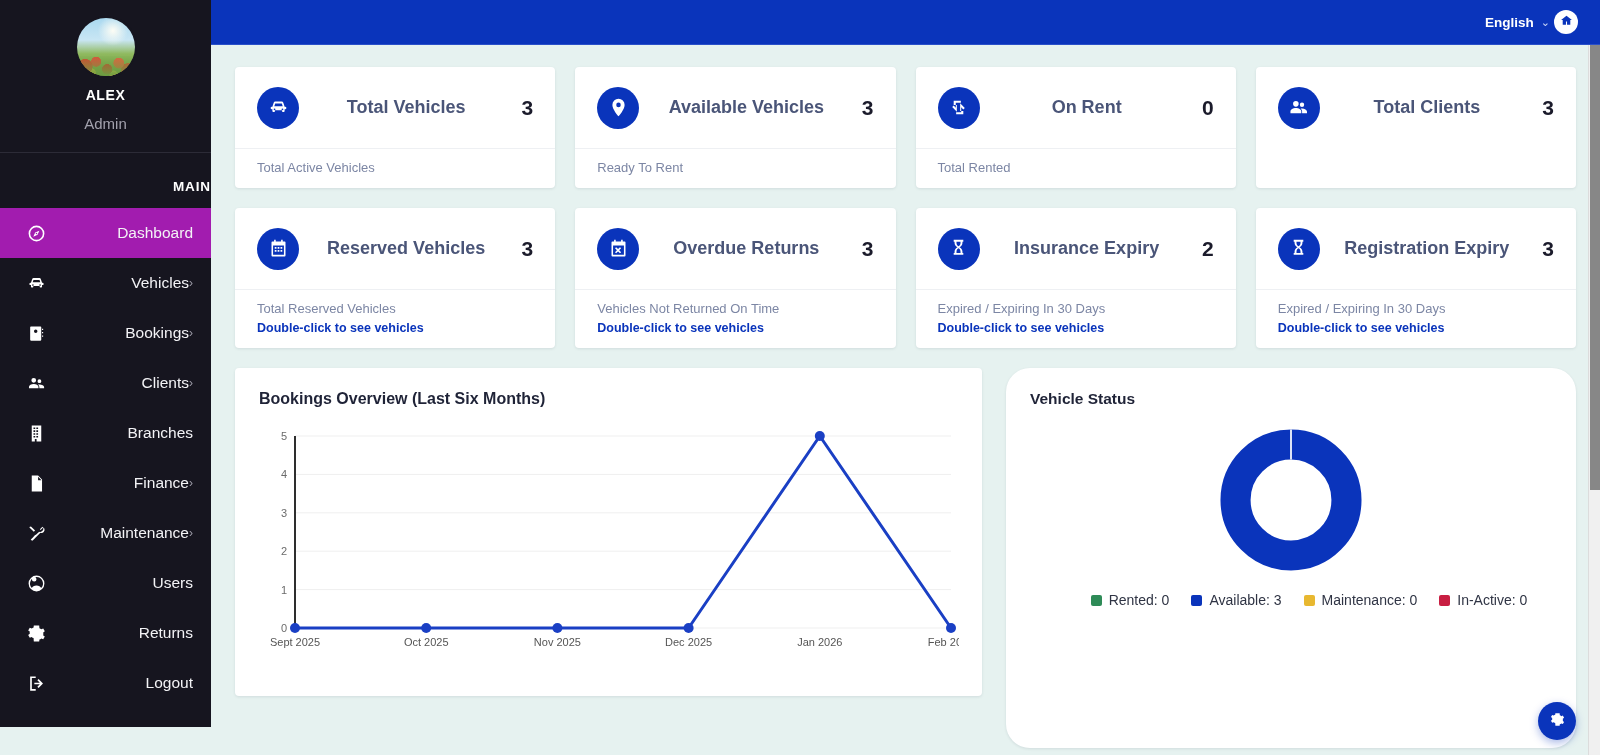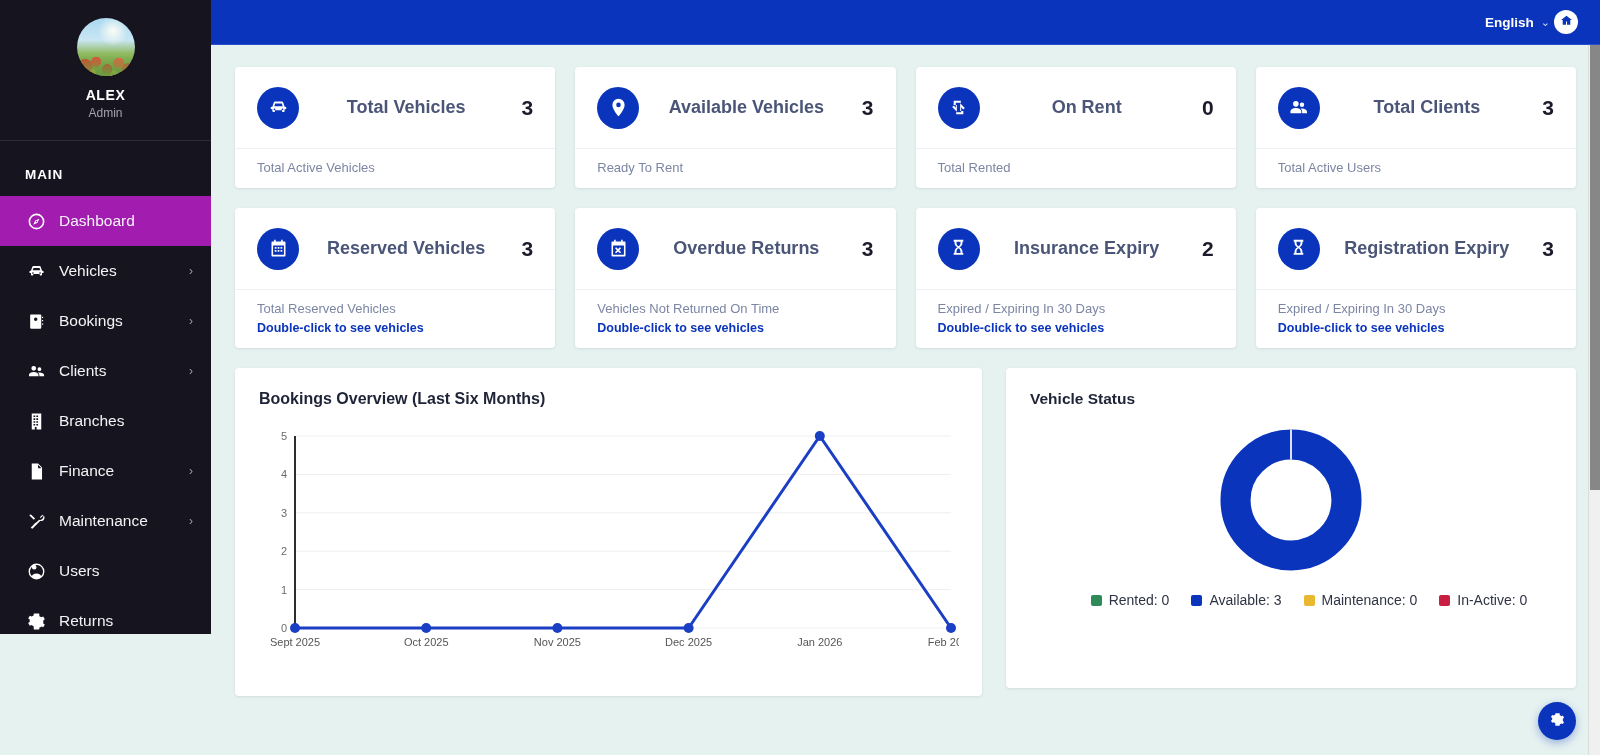--- a/index.html
+++ b/index.html
@@ -6,24 +6,25 @@
   html, body {
     width: 1600px; height: 755px;
     font-family: "Liberation Sans", sans-serif;
     overflow: hidden;
     background: #e6f2f0;
   }
   .app { display: flex; width: 1600px; height: 755px; position: relative; }
 
   
   .sidebar {
-    width: 211px; min-width: 211px; height: 634px;
+    width: 211px; min-width: 211px; height: 727px;
     background: #16151f;
     display: flex; flex-direction: column;
     overflow: hidden;
+    text-align: right;
   }
   .profile {
     padding: 18px 0 20px 0;
     display: flex; flex-direction: column; align-items: center;
     border-bottom: 1px solid #2c2b37;
   }
   .avatar {
     width: 58px; height: 58px; border-radius: 50%;
     background:
       radial-gradient(circle at 62% 22%, #fdfdf5 0%, rgba(255,255,255,0) 26%),
@@ -42,21 +43,21 @@
       radial-gradient(circle at 24% 92%, #f0c93c 0 9%, transparent 10%),
       radial-gradient(circle at 63% 96%, #f2d24a 0 8%, transparent 9%);
   }
   .avatar::after {
     content:""; position:absolute; left:0; right:0; bottom:0; height:34%;
     background: linear-gradient(to bottom, rgba(120,170,70,.15), #6e9c41);
   }
   .profile-name {
     margin-top: 11px; color: #ffffff; font-size: 14px; font-weight: bold; letter-spacing: .6px;
   }
-  .profile-role { margin-top: 3px; color: #a2a1ad; font-size: 12px; }
+  .profile-role { margin-top: 12px; color: #a2a1ad; font-size: 15px; }
 
   .section-label {
     color: #ffffff; font-size: 13.5px; font-weight: bold; letter-spacing: .9px;
     padding: 26px 0 14px 25px;
   }
   .nav { display: flex; flex-direction: column; }
   .nav-item {
     display: flex; align-items: center;
     height: 50px; padding: 0 18px 0 25px;
     color: #f3f3f6; font-size: 15.5px; cursor: pointer;
@@ -116,21 +117,21 @@
   }
   .foot-sub { color: #7c86a4; font-size: 13px; }
   .foot-link { color: #0a34bb; font-size: 12.5px; font-weight: bold; margin-top: 5px; cursor: pointer; }
 
   .charts-row { display: flex; gap: 24px; }
   .panel {
     background: #ffffff; border-radius: 4px; box-shadow: 0 1px 3px rgba(20,40,60,.10);
     padding: 22px 24px;
   }
   .panel-bookings { width: 747px; height: 328px; }
-  .panel-status { flex: 1; height: 320px; }
+  .panel-status { flex: 1; height: 380px; border-radius: 24px; }
   .panel-title { color: #1f2337; font-size: 16px; font-weight: bold; }
   .panel-title.small { font-size: 15.5px; }
 
   .chart-wrap { margin-top: 14px; position: relative; height: 250px; }
 
   .legend { display: flex; justify-content: center; gap: 22px; margin-top: 6px; margin-left: 36px; }
   .legend-item { display: flex; align-items: center; gap: 7px; color: #2f3444; font-size: 14px; }
   .sw { width: 11px; height: 11px; border-radius: 2px; }
 
   .fab {
@@ -332,23 +333,20 @@
 
         <div class="card">
           <div class="card-top">
             <div class="card-icon">
               <svg viewBox="0 0 24 24">
                   <path d="M9 11a3.2 3.2 0 100-6.4A3.2 3.2 0 009 11zm7 .4a2.5 2.5 0 100-5 2.5 2.5 0 000 5zM9 12.6c-3.1 0-6.2 1.6-6.2 3.8V18.5h12.4v-2.1c0-2.2-3.1-3.8-6.2-3.8zm7 .6c-.5 0-1 0-1.5.1 1 .9 1.6 2 1.6 3.1v2.1h5.6v-1.8c0-1.9-2.6-3.5-5.7-3.5z"></path>
                 </svg>
             </div>
             <div class="card-title">Total Clients</div>
             <div class="card-value">3</div>
-          </div>
-          <div class="card-foot">
-            <div class="foot-sub">Total Active Users</div>
           </div>
         </div>
 
       </div>
 
       <div class="cards-row">
 
         <div class="card">
           <div class="card-top">
             <div class="card-icon">

